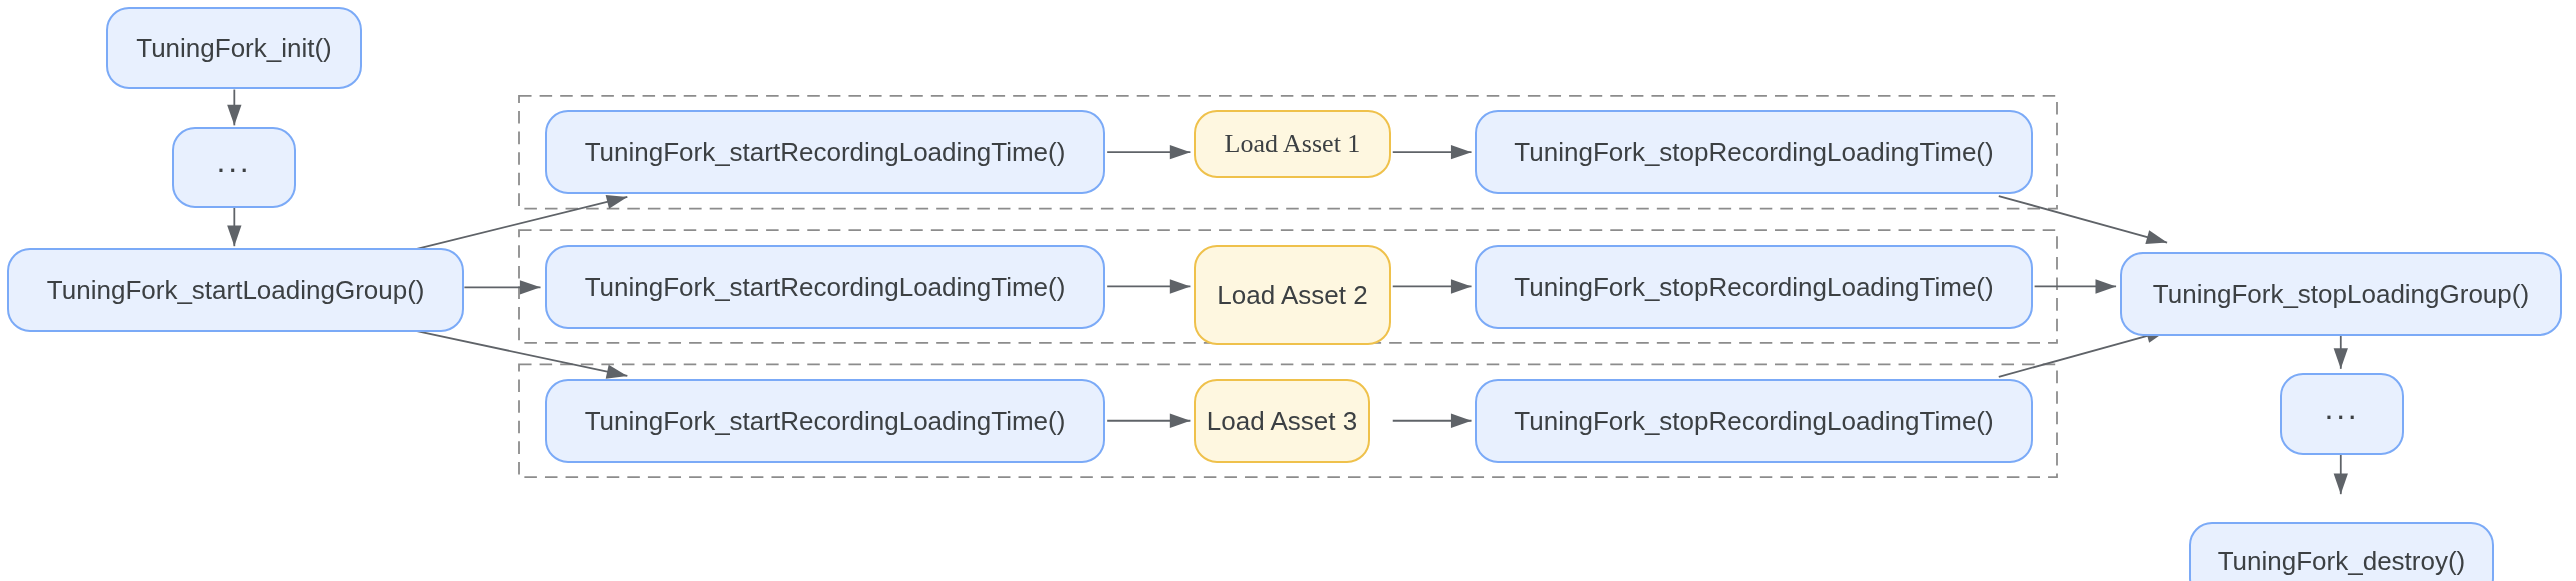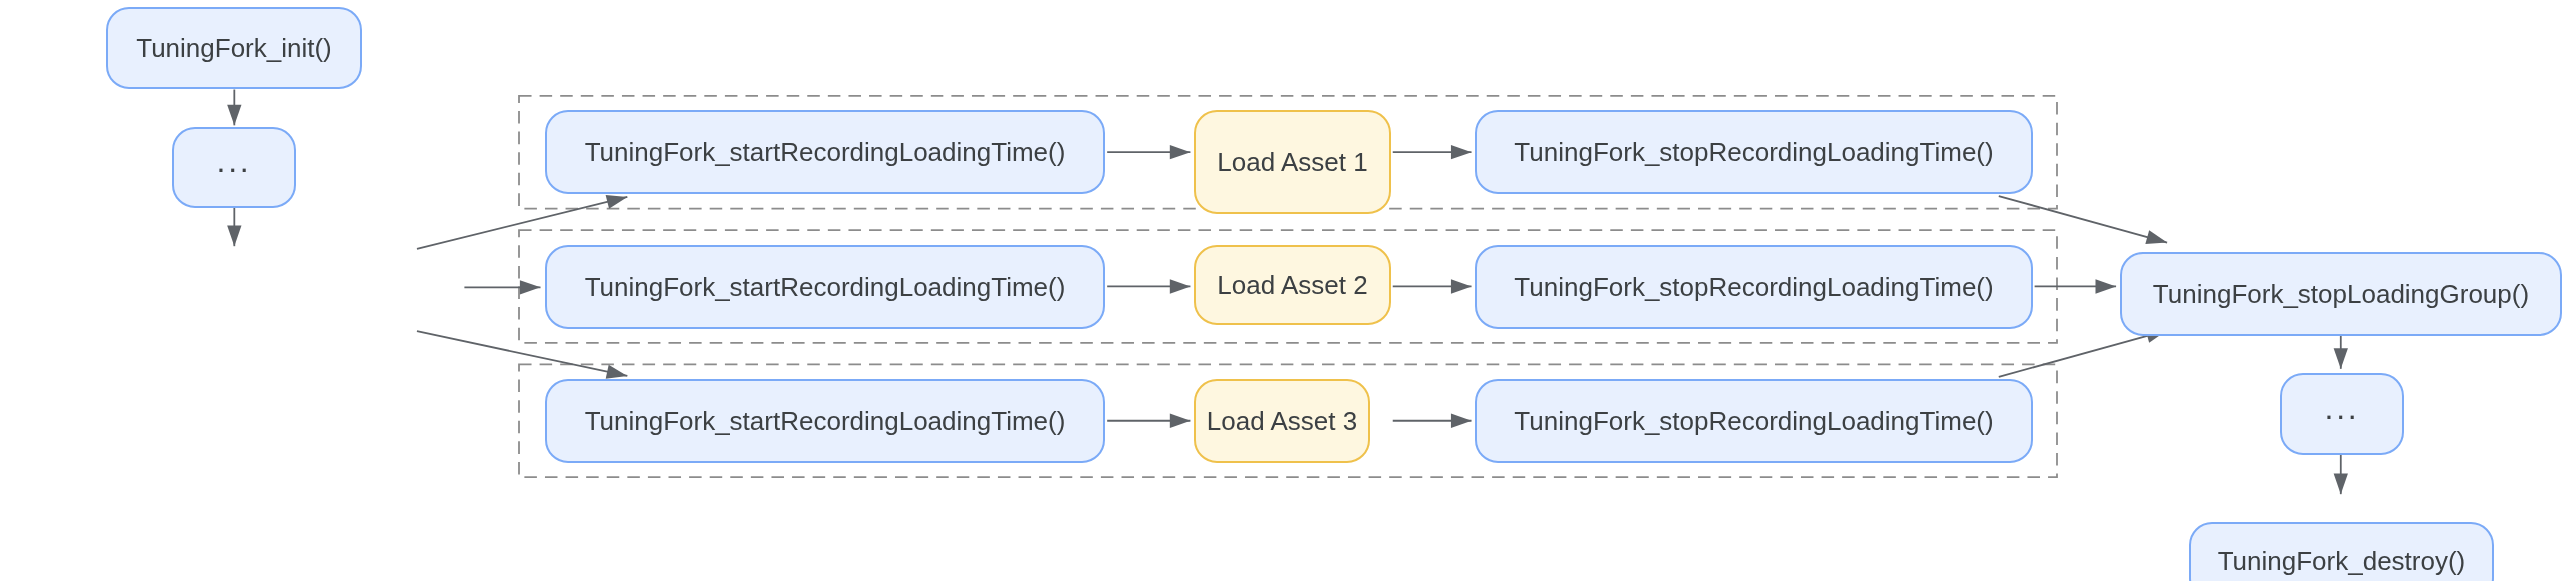--- a/index.html
+++ b/index.html
@@ -60,27 +60,28 @@
     <line class="conn" x1="2614" y1="367" x2="2614" y2="412" marker-end="url(#ah)"></line>
     <line class="conn" x1="2614" y1="508" x2="2614" y2="552" marker-end="url(#ah)"></line>
   </svg>
 
   <div class="node blue" style="left:106px;top:7.2px;width:256px;height:82px;">TuningFork_init()</div>
 
   <div class="node blue dots" style="left:172px;top:127px;width:124px;height:81px;">
       <span>...</span>
     </div>
 
+  <div class="node blue" style="left:7.2px;top:248px;width:457px;height:84px;">TuningFork_startLoadingGroup()</div>
 
   <div class="node blue" style="left:545px;top:110px;width:560px;height:84px;">TuningFork_startRecordingLoadingTime()</div>
-  <div class="node yellow" style="left:1194px;top:110px;width:197px;height:104px;">Load Asset 1</div>
+  <div class="node yellow" style="left:1194px;top:110px;width:197px;height:68px;font-family:Liberation Serif, serif;">Load Asset 1</div>
   <div class="node blue" style="left:1475px;top:110px;width:558px;height:84px;">TuningFork_stopRecordingLoadingTime()</div>
 
   <div class="node blue" style="left:545px;top:245px;width:560px;height:84px;">TuningFork_startRecordingLoadingTime()</div>
-  <div class="node yellow" style="left:1194px;top:245px;width:197px;height:80px;">Load Asset 2</div>
+  <div class="node yellow" style="left:1194px;top:245px;width:197px;height:100px;">Load Asset 2</div>
   <div class="node blue" style="left:1475px;top:245px;width:558px;height:84px;">TuningFork_stopRecordingLoadingTime()</div>
 
   <div class="node blue" style="left:545px;top:379px;width:560px;height:84px;">TuningFork_startRecordingLoadingTime()</div>
   <div class="node yellow" style="left:1194px;top:379px;width:176px;height:84px;">Load Asset 3</div>
   <div class="node blue" style="left:1475px;top:379px;width:558px;height:84px;">TuningFork_stopRecordingLoadingTime()</div>
 
   <div class="node blue" style="left:2120px;top:252px;width:442px;height:84px;">TuningFork_stopLoadingGroup()</div>
 
   <div class="node blue dots" style="left:2280px;top:373px;width:124px;height:82px;">
       <span>...</span>

